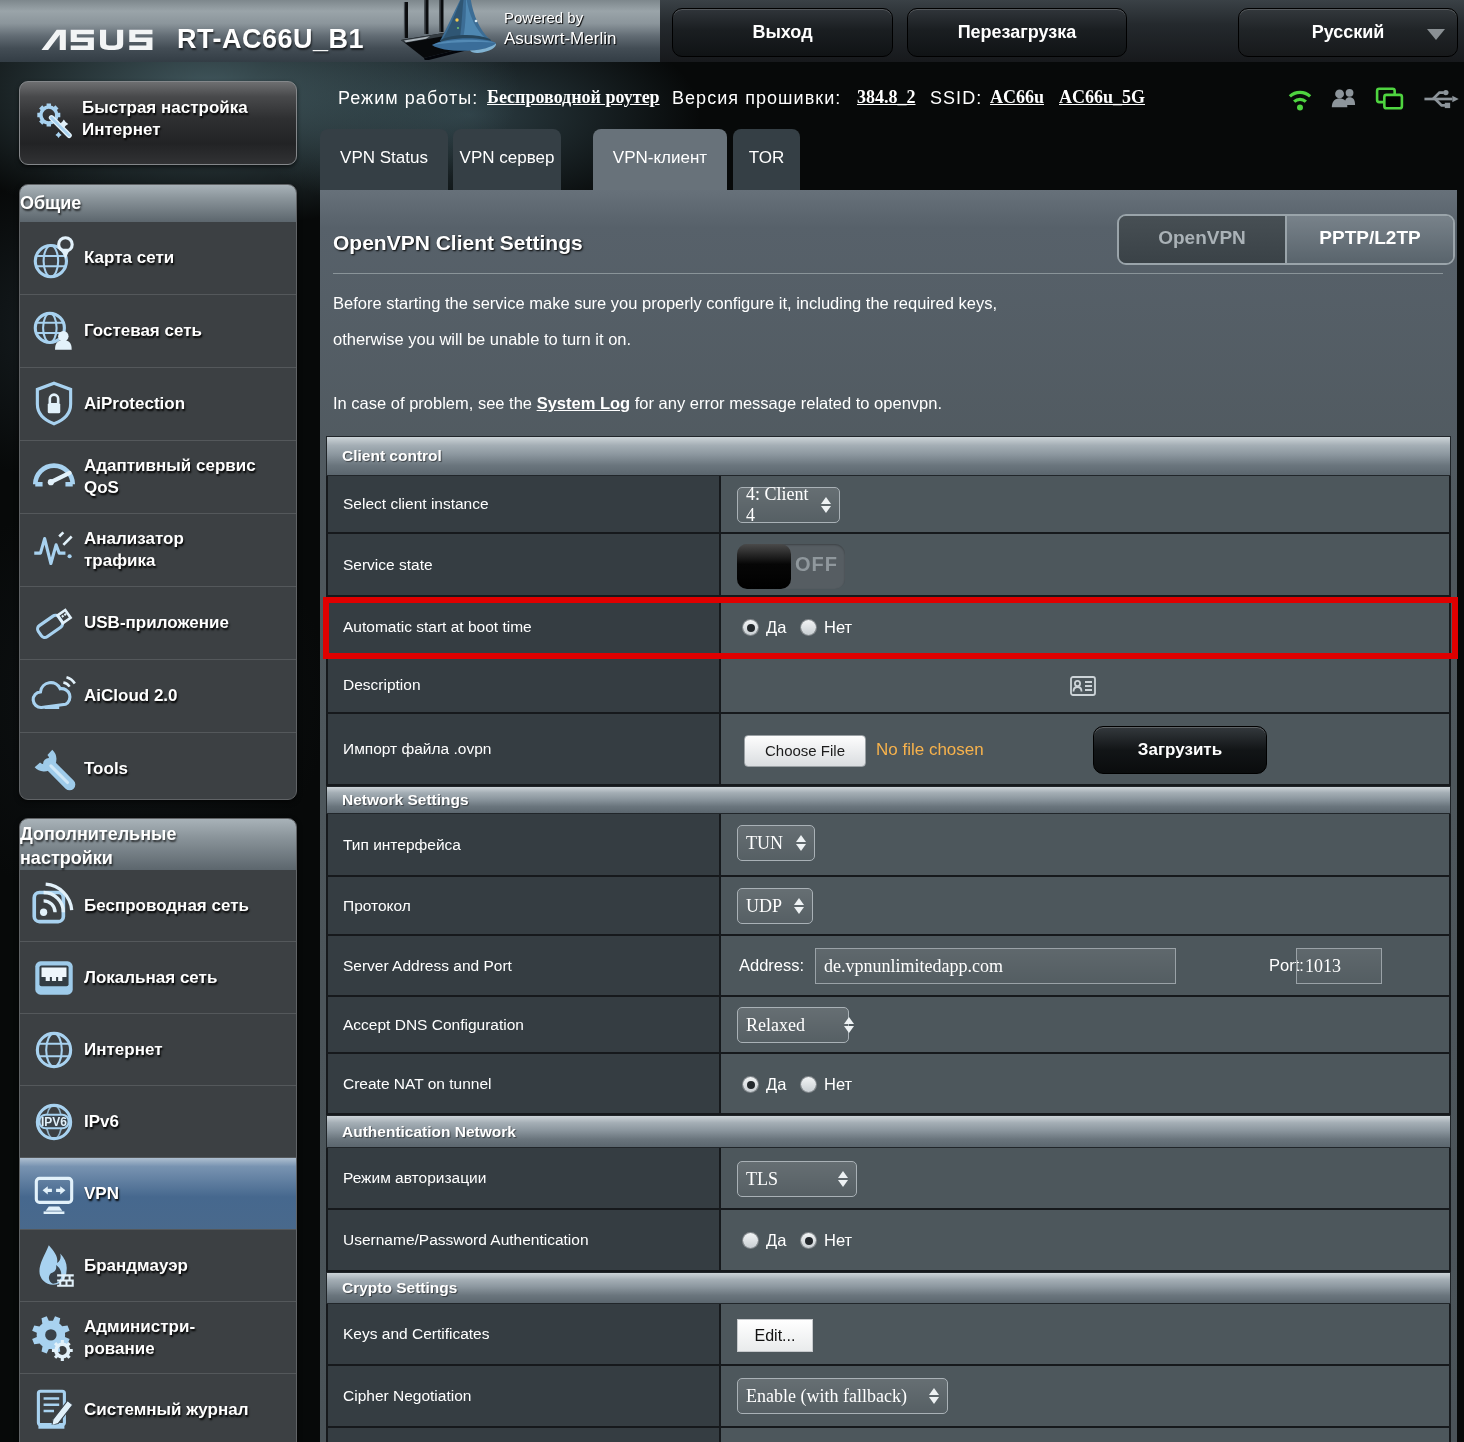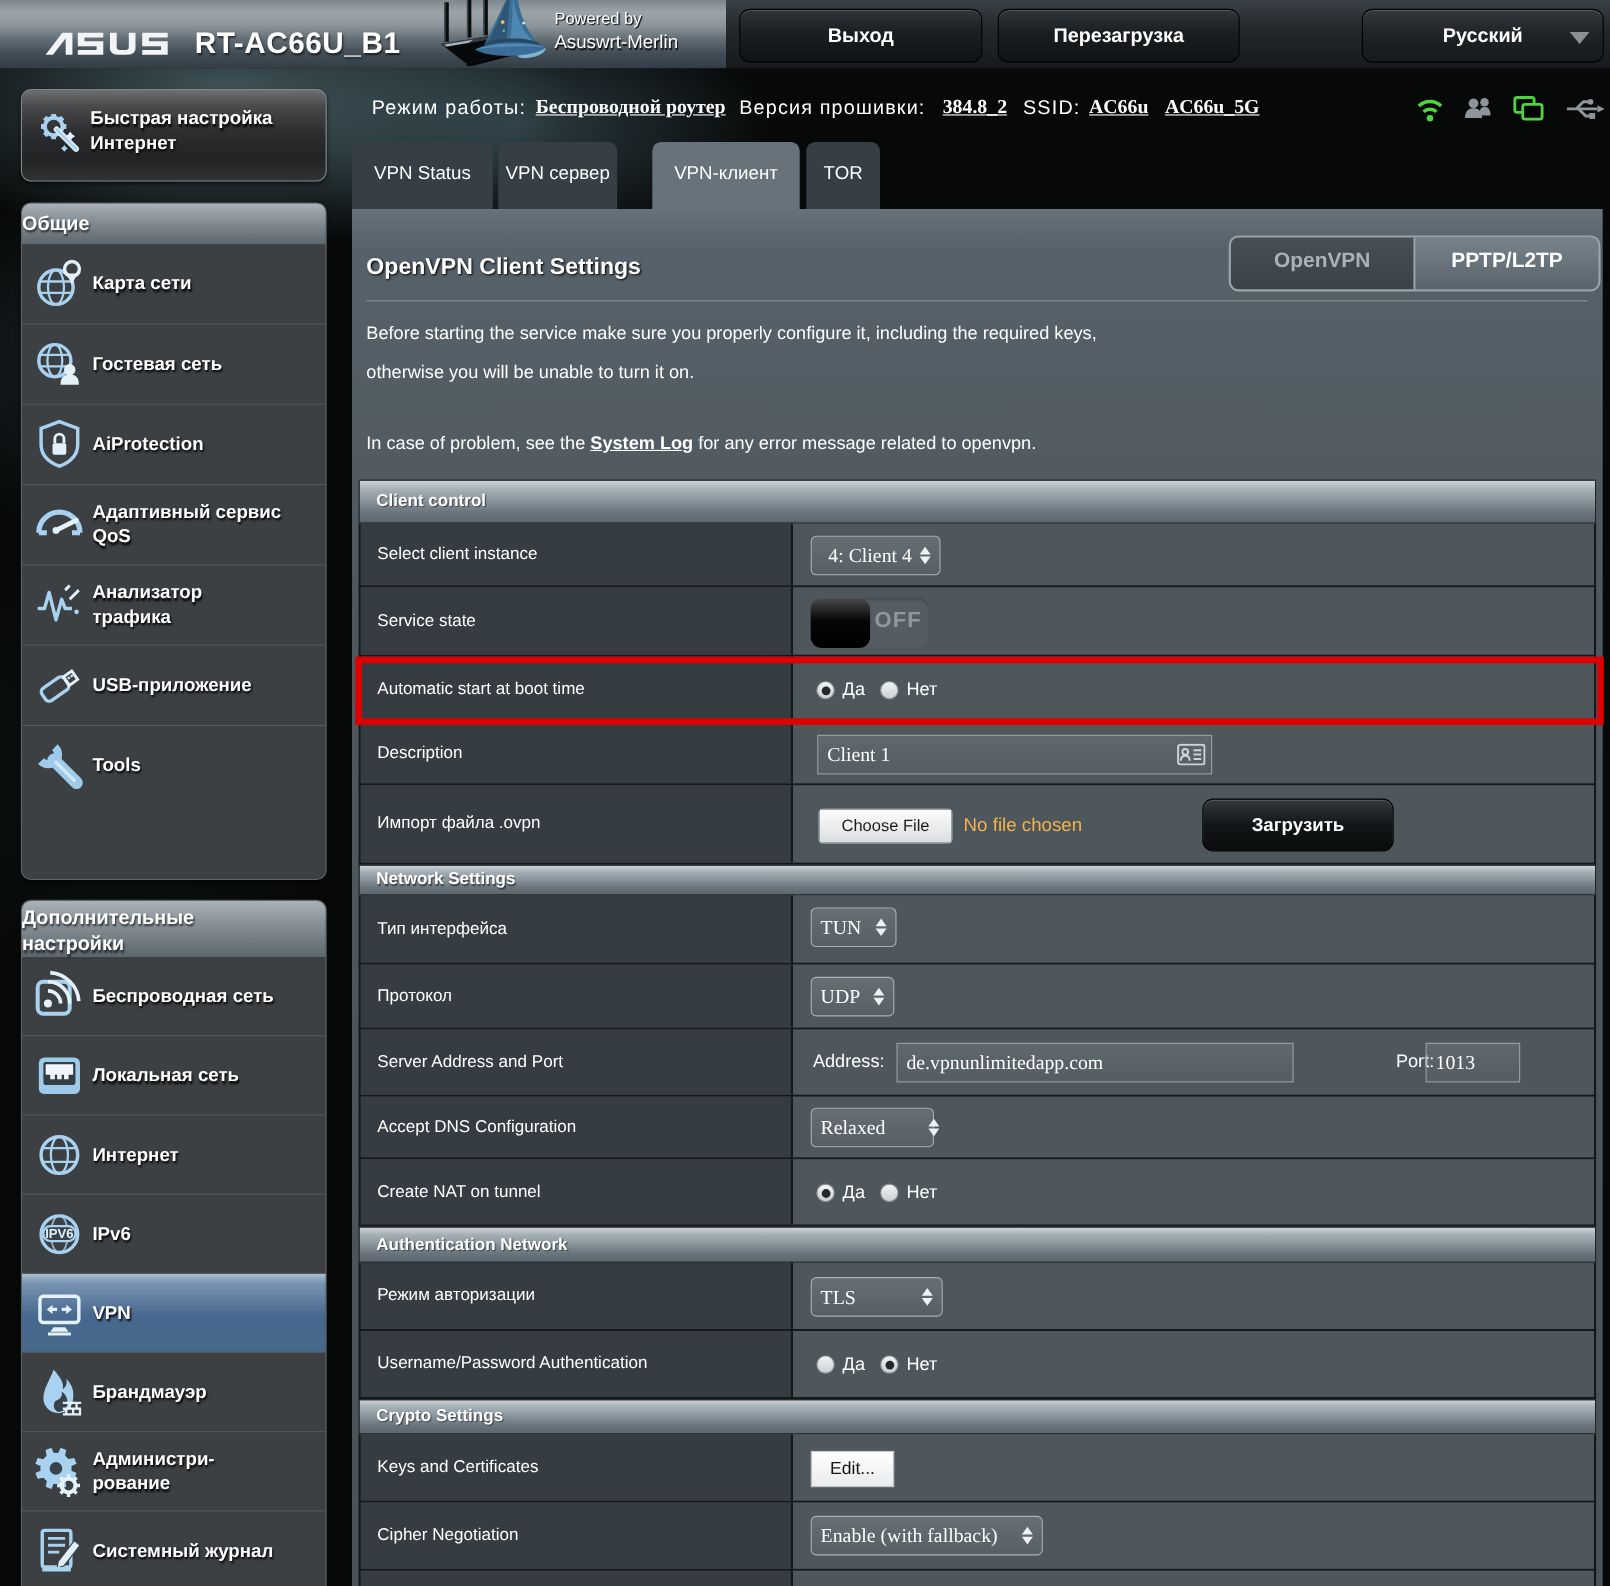--- a/index.html
+++ b/index.html
@@ -230,20 +230,28 @@
 <rect x="8" y="19" width="24" height="13" rx="4" fill="none" stroke="#a8d2f0" stroke-width="3"></rect>
 <rect x="32" y="21" width="9" height="9" fill="none" stroke="#e2f1fa" stroke-width="2.5"></rect>
 <rect x="34.5" y="23.5" width="2" height="2" fill="#e2f1fa"></rect>
               <rect x="37.5" y="23.5" width="2" height="2" fill="#e2f1fa"></rect>
 </g>
           </svg></span>
         <span class="tx">USB-приложение</span>
       </div>
     <div class="sitem">
         <span class="ic"><svg width="50" height="50" viewBox="0 0 50 50">
+<path d="M13 36 a7.5 7.5 0 0 1 -1 -15 a10 10 0 0 1 19 -3 a8 8 0 0 1 5 15 z" fill="none" stroke="#a8d2f0" stroke-width="3"></path>
+<path d="M34 12 a9 9 0 0 1 6 4 M37 7 a14 14 0 0 1 8 6" stroke="#e2f1fa" stroke-width="2.5" fill="none"></path>
+<path d="M16 36 h14" stroke="#a8d2f0" stroke-width="3"></path>
+</svg></span>
+        <span class="tx">AiCloud 2.0</span>
+      </div>
+    <div class="sitem">
+        <span class="ic"><svg width="50" height="50" viewBox="0 0 50 50">
 <path d="M20 20 L40 40" stroke="#9ecbea" stroke-width="11" stroke-linecap="round"></path>
 <path d="M21 9 A8.5 8.5 0 1 1 9 21" stroke="#9ecbea" stroke-width="7" fill="none"></path>
 <path d="M22 22 L38 38" stroke="#cfe7f7" stroke-width="3" stroke-linecap="round"></path>
 </svg></span>
         <span class="tx">Tools</span>
       </div>
   </div>
 
   <div class="abs spanel s2" style="top:818px;height:624px;border-radius:9px 9px 0 0;">
     <div class="shead" style="height:51px;line-height:24px;padding-top:3px;box-sizing:border-box;">Дополнительные<br>настройки</div>
@@ -333,21 +341,21 @@
     <div class="abs ptext" style="top:195px;">In case of problem, see the <span class="lnk">System Log</span> for any error message related to openvpn.</div>
 
     <div class="abs thead" style="top:246px;height:40px;">
         <span>Client control</span>
       </div>
     <div class="abs trow" style="top:286px;height:58px;">
       <div class="tleft">
           <span>Select client instance</span>
         </div>
       <div class="tright">
-          <span class="sel" style="left:16px;top:11px;width:118px;text-align:right;">
+          <span class="sel" style="left:16px;top:11px;width:103px;">
             <span class="txt">4: Client 4</span>
             <span class="arrows"></span>
           </span>
         </div>
     </div>
     <div class="abs trow" style="top:344px;height:63px;">
       <div class="tleft">
           <span>Service state</span>
         </div>
       <div class="tright">
@@ -366,21 +374,20 @@
           <span class="rlabel" style="left:45px;top:21px;">Да</span>
         <span class="radio" style="left:80px;top:23px;"></span>
           <span class="rlabel" style="left:103px;top:21px;">Нет</span>
       </div>
     </div>
     <div class="abs trow" style="top:468px;height:56px;">
       <div class="tleft">
           <span>Description</span>
         </div>
       <div class="tright">
-          <span class="tinput" style="left:22px;top:10px;width:359px;">Client 1</span>
         <svg style="position:absolute;left:349px;top:18px;" width="26" height="20" viewBox="0 0 26 20">
             <g stroke="#cdd4d8" stroke-width="1.8" fill="none">
               <rect x="1" y="1" width="24" height="18" rx="2"></rect>
               <circle cx="7.5" cy="7.5" r="2.6"></circle>
               <path d="M3.5 15.5 c0-3.5 2-4.5 4-4.5 s4 1 4 4.5 M15 6 h7 M15 10 h7 M15 14 h7"></path>
             </g>
           </svg>
         </div>
     </div>
     <div class="abs thead" style="top:596px;height:28px;">

